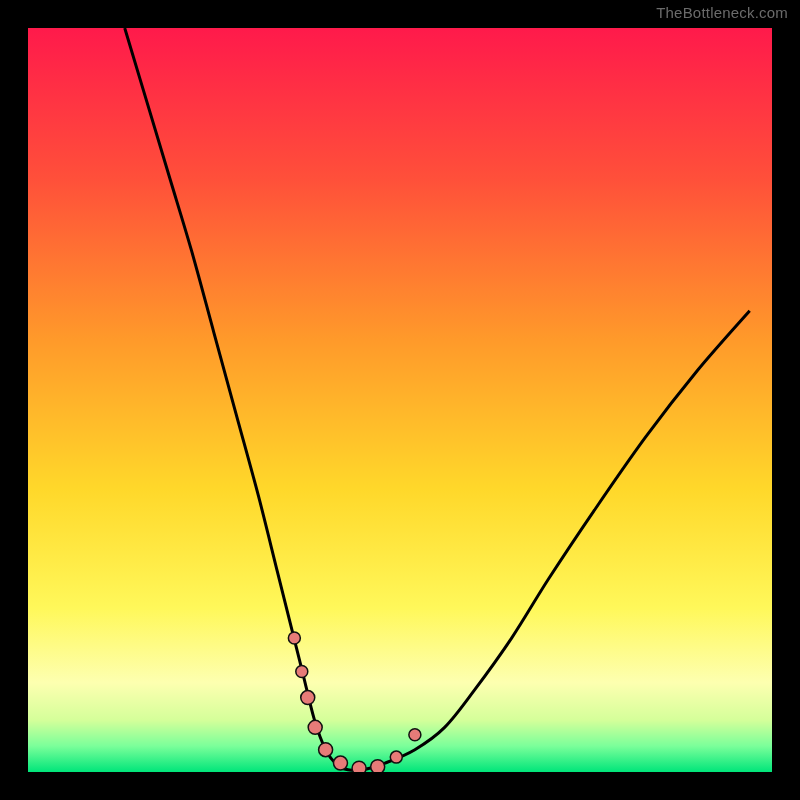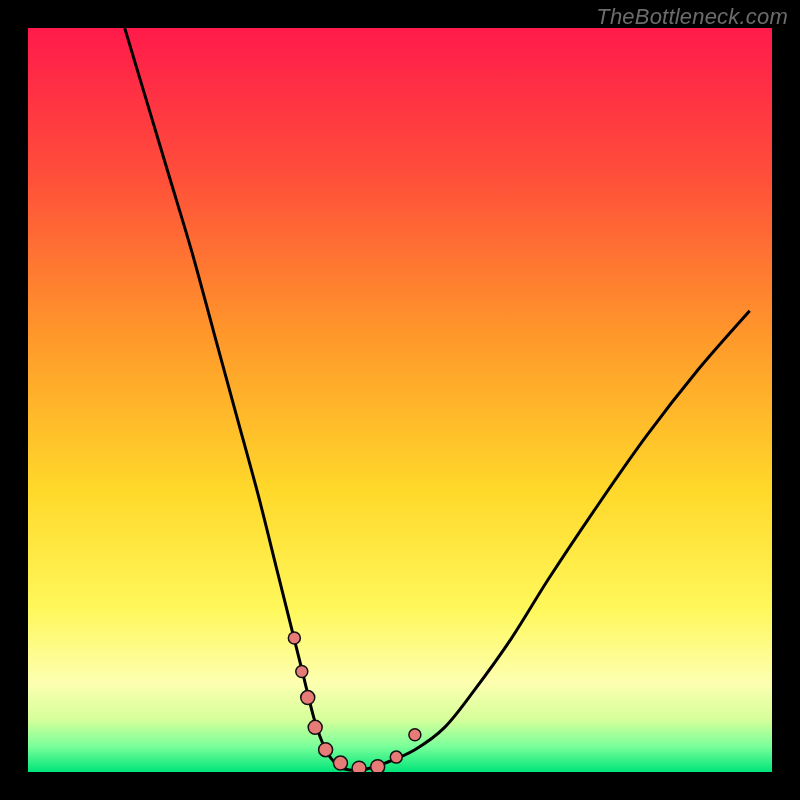--- a/index.html
+++ b/index.html
@@ -9,24 +9,23 @@
     height: 800px;
     background: #000;
     font-family: Arial, Helvetica, sans-serif;
     position: relative;
   }
   .attribution {
     position: absolute;
     top: 4px;
     right: 12px;
     color: #6b6b6b;
-    font-size: 22px;
+    font-size: 15px;
     letter-spacing: 0.2px;
     z-index: 10;
-    font-style: italic;
   }
   .frame {
     position: absolute;
     top: 28px;
     left: 28px;
     width: 744px;
     height: 744px;
     background: #000;
   }
   svg {

